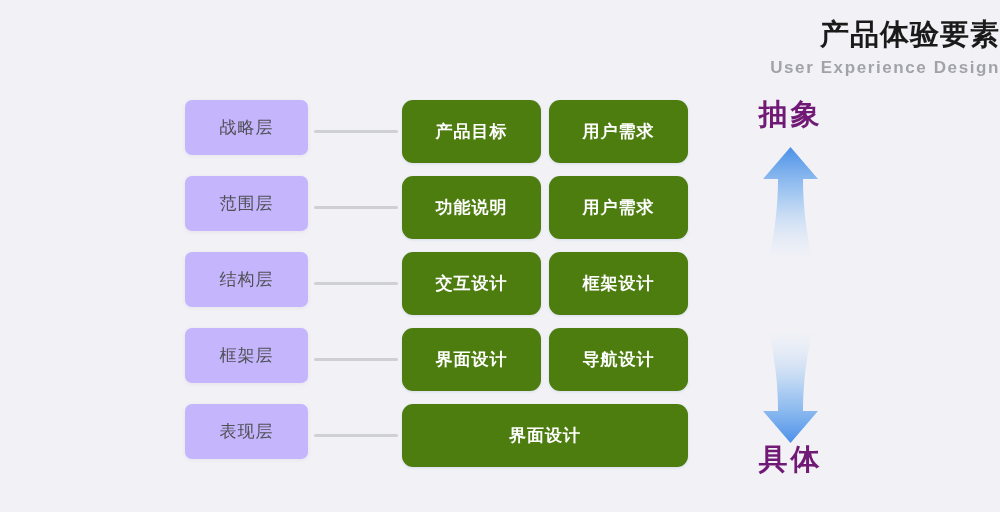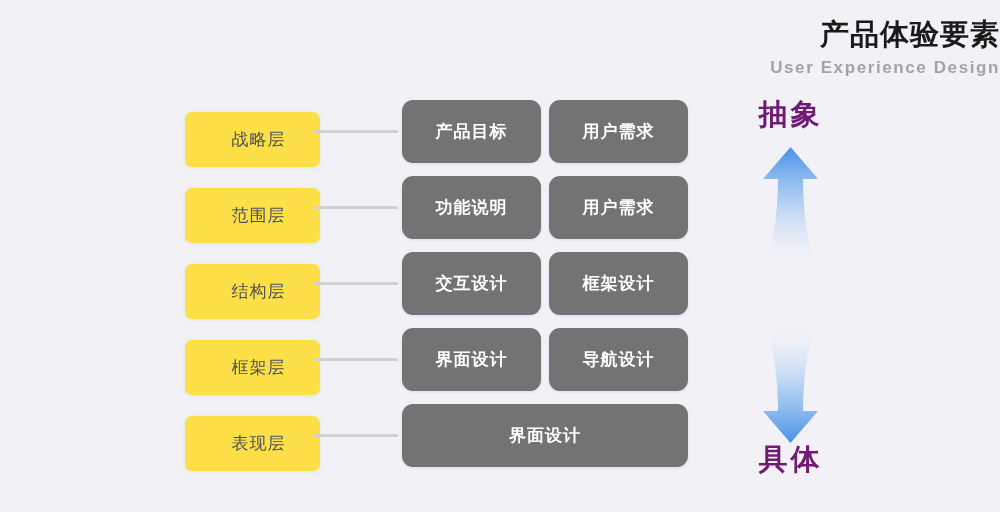--- a/index.html
+++ b/index.html
@@ -47,30 +47,29 @@
   }
   .layer-row {
     position: relative;
     height: 63px;
     margin-bottom: 13px;
   }
 
   .layer-label {
     position: absolute;
     left: 185px;
-    top: 12px;
+    top: 0;
     width: 123px;
     height: 55px;
-    background: #fde047;
+    background: #c4b5fd;
     border-radius: 7px;
     box-shadow: 0 1px 4px rgba(120,125,150,0.13);
     display: flex;
     align-items: center;
     justify-content: center;
-    padding-left: 12px;
   }
   .layer-label-text {
     font-size: 17px;
     color: #505055;
     letter-spacing: 1px;
   }
 
   .connector {
     position: absolute;
     left: 314px;
@@ -85,21 +84,21 @@
     position: absolute;
     left: 402px;
     top: 0;
     width: 286px;
     height: 63px;
     display: flex;
     gap: 8px;
   }
   .card {
     flex: 1 1 0;
-    background: #737373;
+    background: #4d7c0f;
     border-radius: 11px;
     display: flex;
     align-items: center;
     justify-content: center;
     box-shadow: 0 1px 3px rgba(80,120,190,0.16);
   }
   .card-text {
     font-size: 17px;
     font-weight: bold;
     color: #ffffff;

